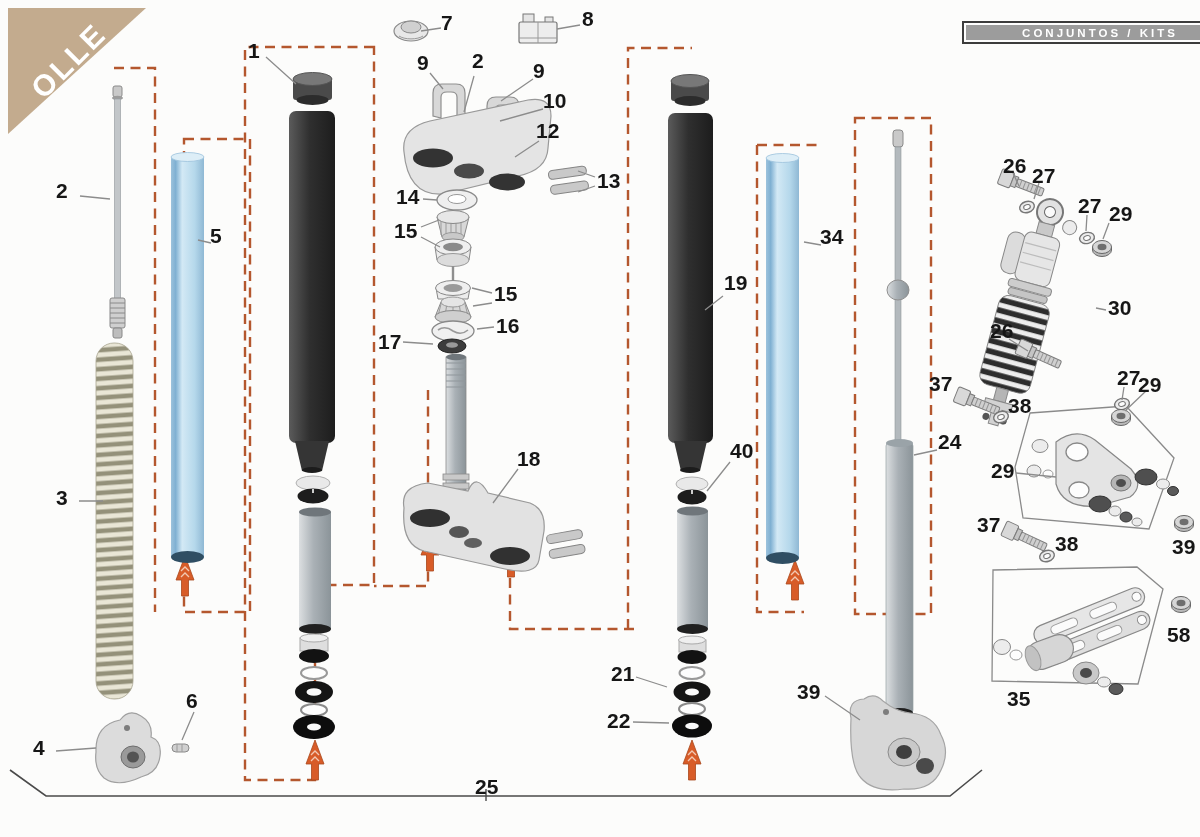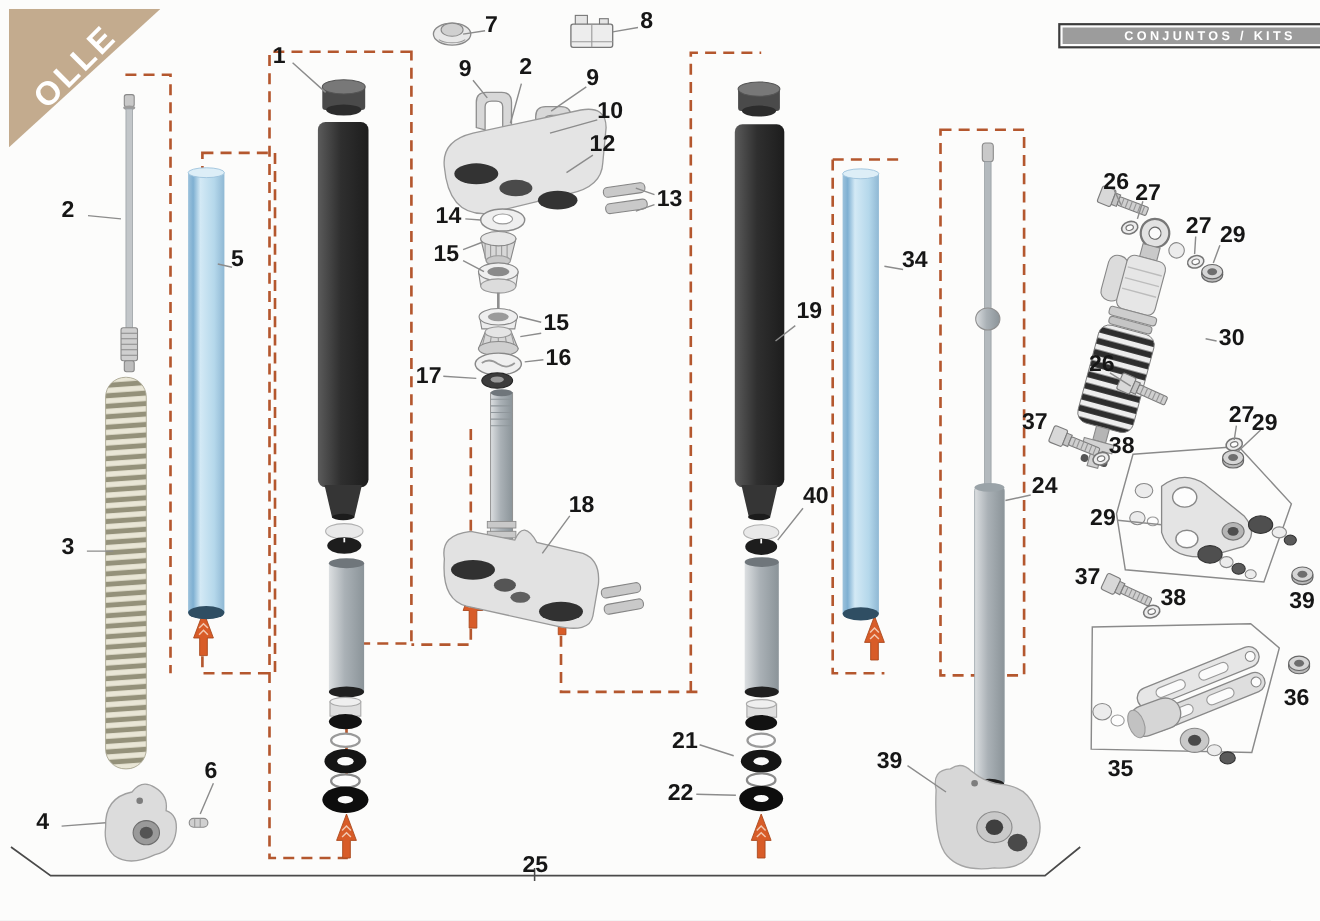--- a/index.html
+++ b/index.html
@@ -419,21 +419,21 @@
 <div class="lbl" style="left:1003px;top:155px">26</div>
 <div class="lbl" style="left:990px;top:320px">26</div>
 <div class="lbl" style="left:1032px;top:165px">27</div>
 <div class="lbl" style="left:1078px;top:195px">27</div>
 <div class="lbl" style="left:1117px;top:367px">27</div>
 <div class="lbl" style="left:1109px;top:203px">29</div>
 <div class="lbl" style="left:1138px;top:374px">29</div>
 <div class="lbl" style="left:1108px;top:297px">30</div>
 <div class="lbl" style="left:991px;top:460px">29</div>
 <div class="lbl" style="left:1007px;top:688px">35</div>
-<div class="lbl" style="left:1167px;top:624px">36</div>
+<div class="lbl" style="left:1167px;top:624px">58</div>
 <div class="lbl" style="left:929px;top:373px">37</div>
 <div class="lbl" style="left:977px;top:514px">37</div>
 <div class="lbl" style="left:1008px;top:395px">38</div>
 <div class="lbl" style="left:1055px;top:533px">38</div>
 <div class="lbl" style="left:1172px;top:536px">39</div>
 <div class="lbl" style="left:797px;top:681px">39</div>
 
 </div>
 
 </body></html>

